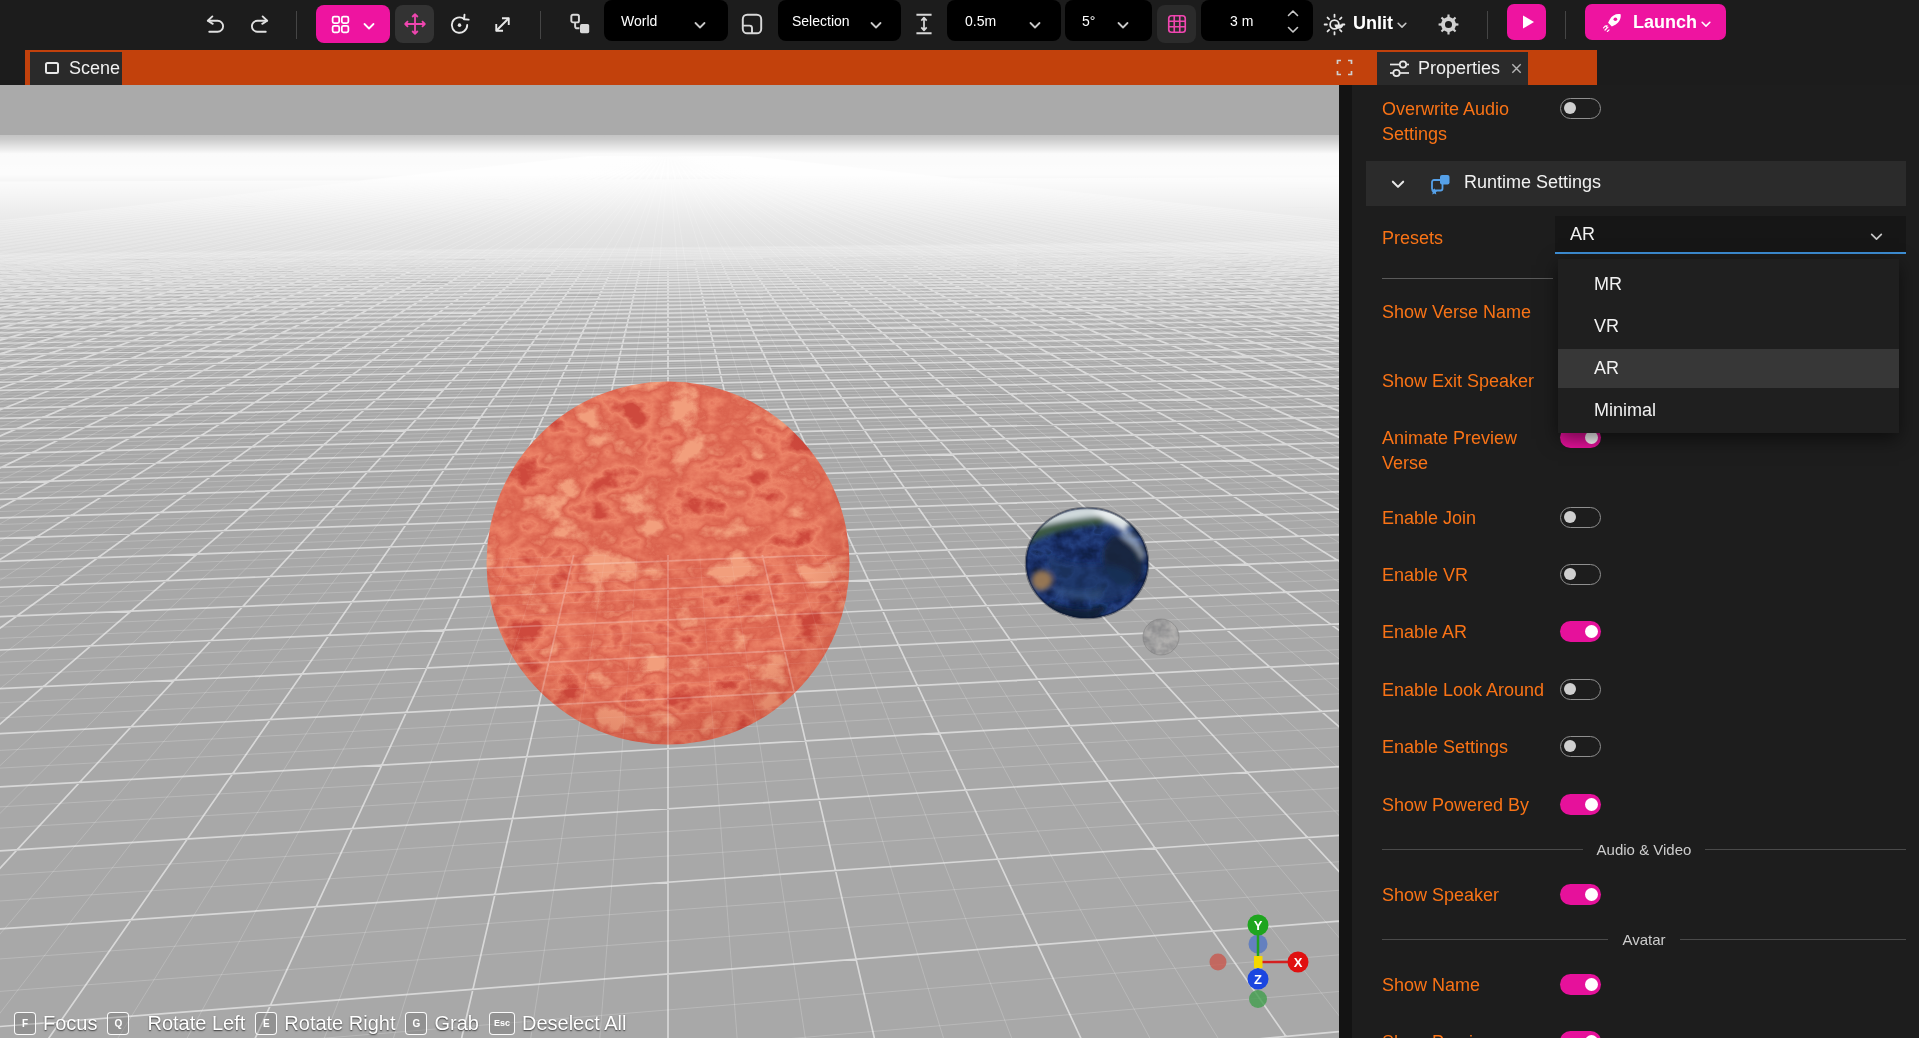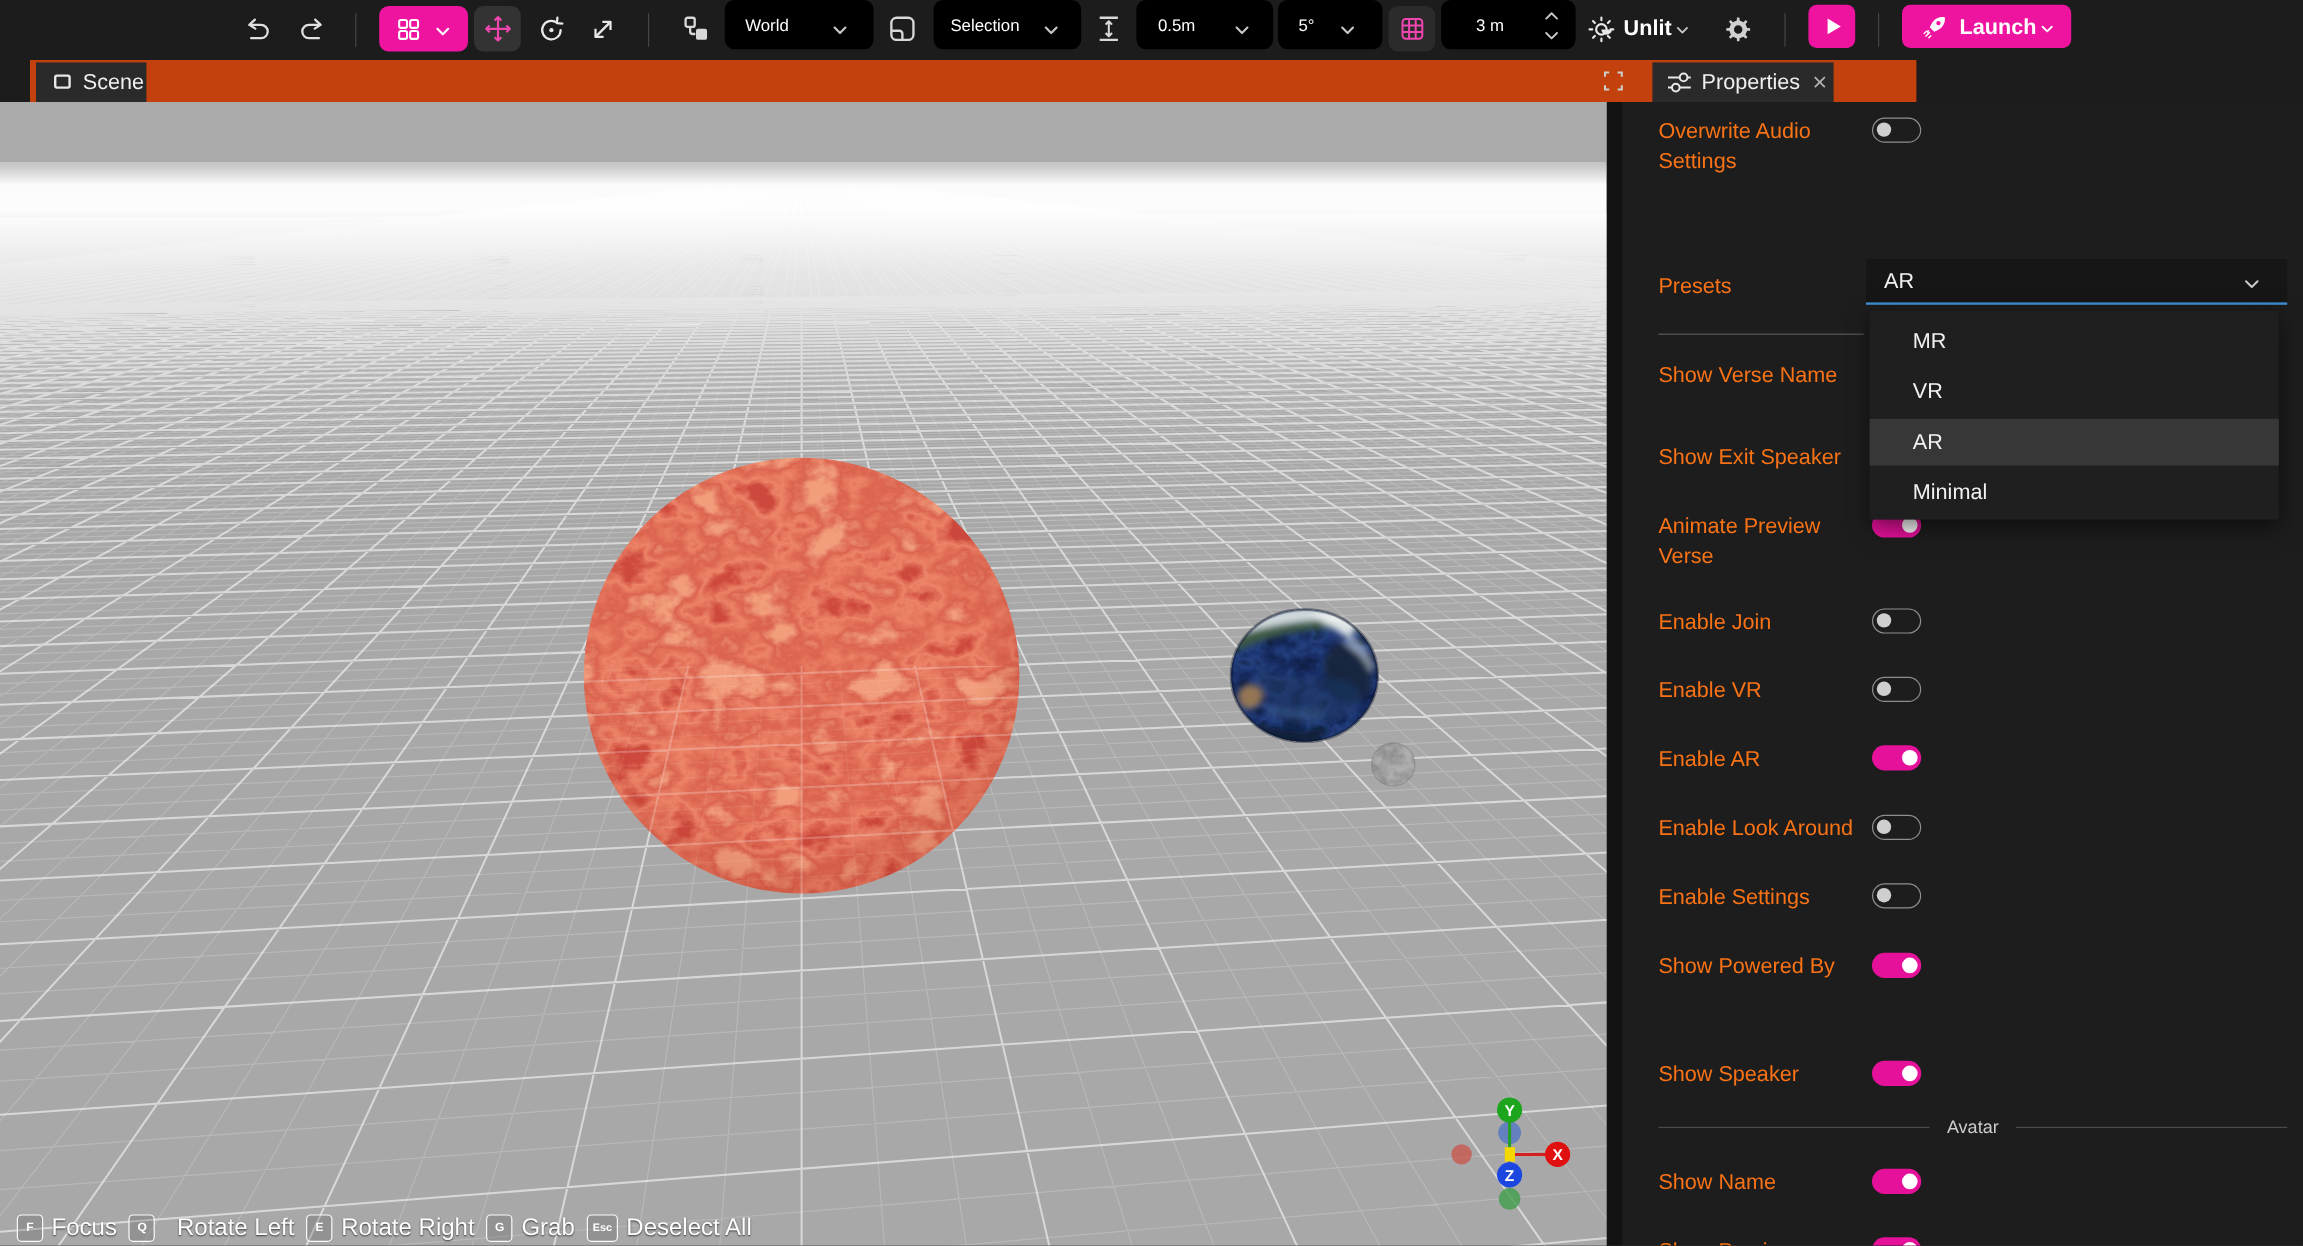--- a/index.html
+++ b/index.html
@@ -339,20 +339,31 @@
     <path d="M2.5 2.5 L11.5 11.5 M11.5 2.5 L2.5 11.5" stroke="#b5b5b5" stroke-width="1.5"></path>
       </svg></div>
 <svg style="position:absolute;left:1894px;top:9px" width="17" height="17" viewBox="0 0 17 17">
   <path d="M1.5 5 V1.5 H5 M12 1.5 h3.5 V5 M15.5 12 v3.5 H12 M5 15.5 H1.5 V12" stroke="#cfcfcf" stroke-width="1.7" fill="none"></path>
     </svg>
 
 </div>
 <div id="panel">
 <div class="lbl" style="top:12px;line-height:25px">Overwrite Audio<br>Settings</div>
 <div class="tgl off" style="top:13px"></div>
+<div style="position:absolute;left:14px;top:76px;width:540px;height:45px;background:#2b2b2b">
+<svg style="position:absolute;left:24px;top:15px" width="16" height="16" viewBox="0 0 14 14">
+        <path d="M2.5 5 L7 9.5 L11.5 5" stroke="#e8e8e8" stroke-width="1.8" fill="none" stroke-linecap="round" stroke-linejoin="round"></path>
+      </svg>
+<svg style="position:absolute;left:62px;top:11px" width="24" height="24" viewBox="0 0 24 24">
+  <rect x="4" y="8" width="10.5" height="10.5" rx="2" stroke="#55a0e8" stroke-width="1.8" fill="none"></rect>
+  <rect x="12" y="3" width="9.5" height="9.5" rx="2" fill="#55a0e8"></rect>
+  <path d="M6.3 16.2 l1 2 2.2 .4 -1.6 1.6 .4 2.2 -2 -1 -2 1 .4 -2.2 -1.6 -1.6 2.2 -.4 z" fill="#55a0e8"></path>
+      </svg>
+<span style="position:absolute;left:98px;top:11px;font-size:18px;color:#f1f1f1">Runtime Settings</span>
+    </div>
 <div class="lbl" style="top:143px">Presets</div>
 <div style="position:absolute;left:203px;top:131px;width:351px;height:38px;background:#161616;border-bottom:2px solid #3e8fd6">
 <span style="position:absolute;left:15px;top:8px;font-size:18px;color:#f1f1f1">AR</span>
 <svg style="position:absolute;right:22px;top:13px" width="15" height="15" viewBox="0 0 14 14">
         <path d="M2.5 5 L7 9.5 L11.5 5" stroke="#c8c8c8" stroke-width="1.6" fill="none" stroke-linecap="round" stroke-linejoin="round"></path>
       </svg>
     </div>
 <div style="position:absolute;left:30px;top:193px;width:171px;height:1px;background:#5a5a5a"></div>
 <div class="lbl" style="top:215px;line-height:25px">Show Verse Name</div>
 <div class="lbl" style="top:284px;line-height:25px">Show Exit Speaker</div>
@@ -369,20 +380,21 @@
 <div class="lbl" style="top:650px;line-height:25px">Enable Settings</div>
 <div class="tgl off" style="top:651px"></div>
 <div class="lbl" style="top:708px;line-height:25px">Show Powered By</div>
 <div class="tgl on" style="top:709px"></div>
 <div class="lbl" style="top:798px;line-height:25px">Show Speaker</div>
 <div class="tgl on" style="top:799px"></div>
 <div class="lbl" style="top:888px;line-height:25px">Show Name</div>
 <div class="tgl on" style="top:889px"></div>
 <div class="lbl" style="top:945px;line-height:25px">Show Preview</div>
 <div class="tgl on" style="top:946px"></div>
+<div class="divider" style="top:756px">Audio &amp; Video</div>
 <div class="divider" style="top:846px">Avatar</div>
 </div>
 
 <div id="ddmenu">
   <div class="mi" style="top:6px">MR</div>
   <div class="mi" style="top:48px">VR</div>
   <div class="mi" style="top:90px;background:#373737">AR</div>
   <div class="mi" style="top:132px">Minimal</div>
 </div>
 

